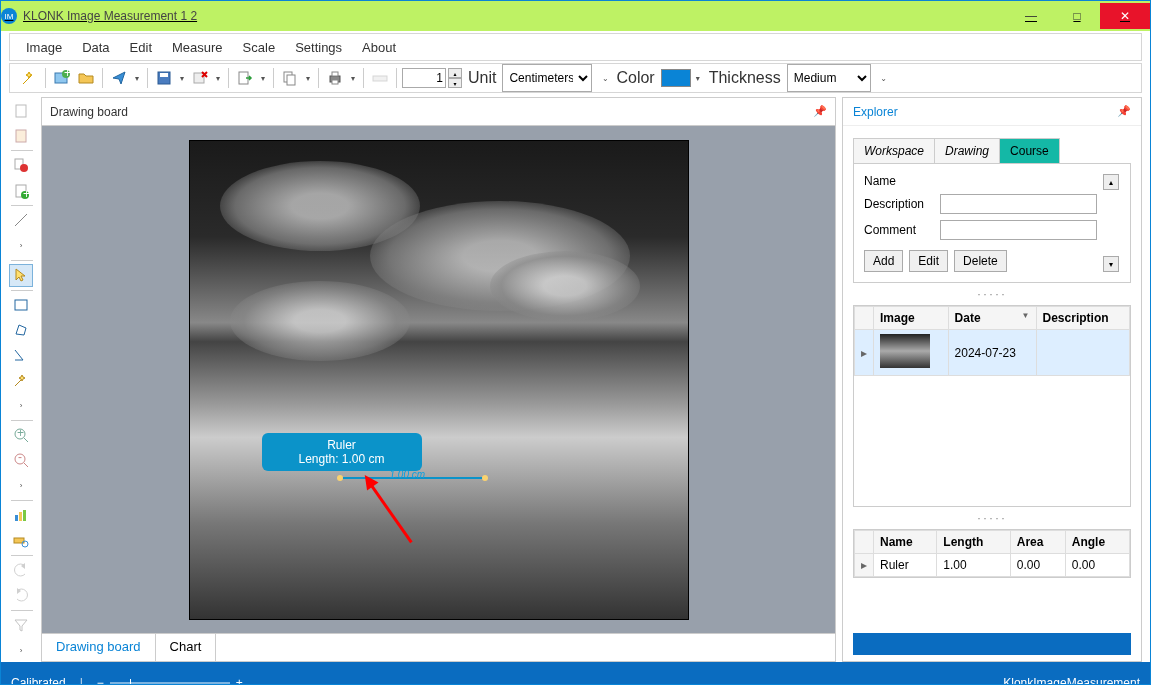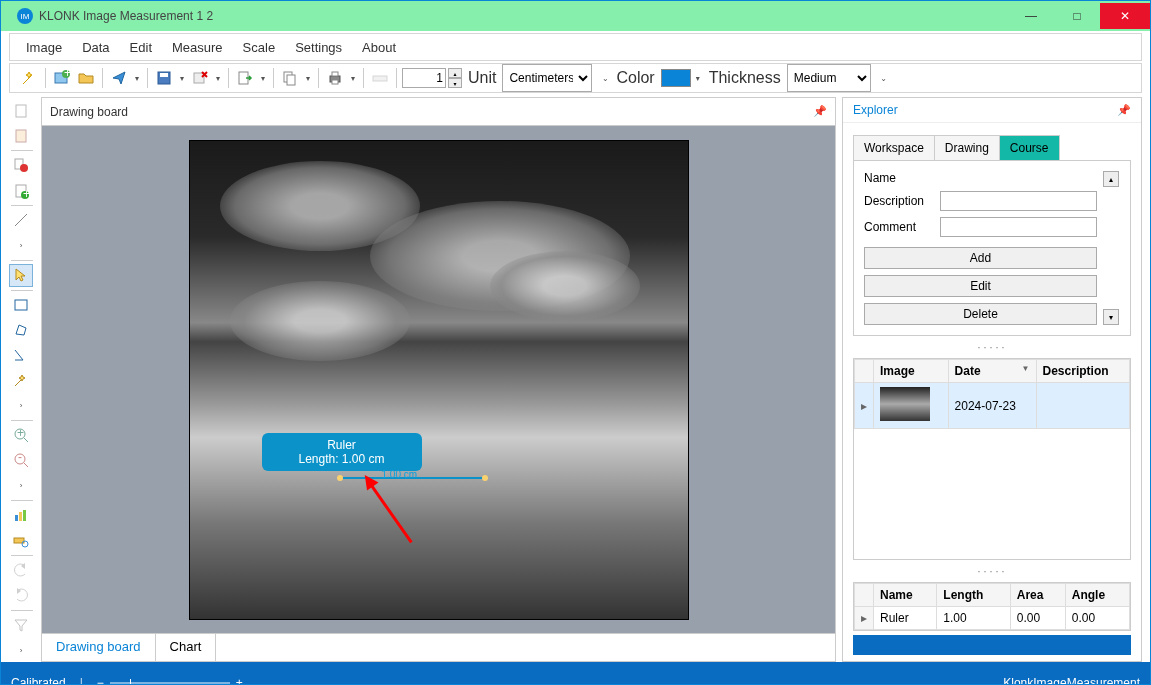--- a/index.html
+++ b/index.html
@@ -1,17 +1,17 @@
 <!DOCTYPE html>
 <html><head>
 <meta charset="utf-8">
 <style>
 * { box-sizing: border-box; margin: 0; padding: 0; font-family: "Segoe UI", Tahoma, sans-serif; font-size: 12px; }
 body { background: #fff; width: 1151px; height: 685px; overflow: hidden; border: 1px solid #0a84d6; }
-.titlebar { height: 30px; display:flex; align-items:center; justify-content:space-between; background:#86efac; padding-left:16px; }
+.titlebar { height: 30px; display:flex; align-items:center; justify-content:space-between; background:#bef264; padding-left:0;text-decoration:underline; }
 .titlebar .title { font-size:14px; color:#444; display:flex; align-items:center; gap:6px;}
 .titlebar .title .logo { width:16px; height:16px; background:#0a84d6; border-radius:50%; display:inline-flex; align-items:center; justify-content:center; color:#fff; font-size:8px;}
 .winbtns { display:flex; }
 .winbtn { width:46px; height:26px; display:flex; align-items:center; justify-content:center; color:#333; }
 .winbtn.close { background:#e8132a; color:#fff; width:50px;}
 .menubar { height:28px; display:flex; align-items:center; gap:4px; padding:0 8px; border:1px solid #d6d6d6; margin:2px 8px; }
 .menubar .menuitem { padding:3px 8px; color:#333; font-size:13px;}
 .toolbar { height:30px; display:flex; align-items:center; gap:2px; padding:0 8px; margin:0 8px 4px 8px; border:1px solid #d6d6d6;}
 .tbicon { width:22px; height:22px; display:flex; align-items:center; justify-content:center; border:1px solid transparent;}
 .tbdd { width:10px; display:flex; align-items:center; justify-content:center; font-size:8px; color:#555;}
@@ -30,39 +30,39 @@
 .lefttools .chev { font-size:8px; color:#555;}
 .center { flex:1; display:flex; flex-direction:column; border:1px solid #ccc; background:#fff;}
 .panelhdr { height:28px; display:flex; align-items:center; justify-content:space-between; padding:0 8px; background:#fff; border-bottom:1px solid #ccc; font-size:14px; color:#333;}
 .canvasarea { flex:1; background:#98a0ab; display:flex; align-items:center; justify-content:center; position:relative; overflow:hidden;}
 .photo { width:500px; height:480px; position:relative; background:linear-gradient(180deg,#1a1a1a 0%,#2a2a2a 20%,#888 38%,#444 42%,#999 55%,#ccc 62%,#777 80%,#333 100%); border:1px solid #000;}
 .cloud { position:absolute; background:radial-gradient(ellipse,#ddd 20%,#888 60%,transparent 80%); border-radius:50%; opacity:0.7;}
 .ruler-tooltip { position:absolute; top:292px; left:72px; width:160px; height:38px; background:#0b93c9; border-radius:6px; color:#fff; display:flex; flex-direction:column; align-items:center; justify-content:center; font-size:11px;}
 .ruler-line { position:absolute; top:336px; left:150px; width:145px; height:2px; background:#0b93c9;}
 .ruler-line::before,.ruler-line::after { content:""; position:absolute; width:6px; height:6px; border-radius:50%; background:#f9d270; top:-2px;}
 .ruler-line::before { left:-3px;} .ruler-line::after { right:-3px;}
-.ruler-label { position:absolute; top:328px; left:192px; color:#0aa0e0; font-size:10px;}
+.ruler-label { position:absolute; top:328px; left:200px; color:#0aa0e0; font-size:10px;font-style:italic;}
 .arrow { position:absolute; top:345px; left:180px; transform:rotate(-35deg); transform-origin:top left;}
 .arrow .shaft { width:3px; height:70px; background:#ff0000;}
 .arrow .head { width:0; height:0; border-left:7px solid transparent; border-right:7px solid transparent; border-bottom:14px solid #ff0000; position:absolute; top:-12px; left:-5px;}
 .bottomtabs { height:28px; display:flex; border-top:1px solid #ccc;}
 .bottomtabs .btab { padding:5px 14px; border-right:1px solid #ccc; font-size:13px; color:#000000;}
 .bottomtabs .btab.active { color:#0a84d6;}
 .right { width:300px; display:flex; flex-direction:column; border:1px solid #ccc; background:#fff;}
 .explorerhdr { height:28px; display:flex; align-items:center; justify-content:space-between; padding:0 10px; color:#0a84d6; font-size:14px; border-bottom:1px solid #eee;}
 .rtabs { display:flex; margin:12px 10px 0 10px;}
 .rtab { padding:5px 10px; border:1px solid #ccc; border-bottom:none; margin-right:-1px; background:#fff; font-size:12px;}
 .rtab.active { position:relative; z-index:1; background:#14b8a6;}
-.rtab:not(.active) { background:#f5f5f5;}
+.rtab:not(.active) { background:#f5f5f5;font-style:italic;}
 .formbox { margin:0 10px; border:1px solid #ccc; padding:10px; display:flex; gap:6px;}
 .formfields { flex:1; display:flex; flex-direction:column; gap:6px;}
 .frow { display:flex; align-items:center; gap:6px;}
 .frow label { width:70px; font-size:12px;}
 .frow input,.frow select { flex:1; height:20px; border:1px solid #aaa; font-size:12px;}
-.fbtns { display:flex; gap:6px; margin-top:4px;flex-direction:column;}
+.fbtns { display:flex; gap:6px; margin-top:4px;}
 .fbtns button { padding:3px 8px; border:1px solid #aaa; background:#f0f0f0; font-size:12px;}
 .scrollbar { width:18px; display:flex; flex-direction:column; justify-content:space-between;}
 .scrollbar div { width:16px; height:16px; border:1px solid #aaa; background:#eee; font-size:8px; display:flex; align-items:center; justify-content:center;}
 .dots { text-align:center; color:#888; letter-spacing:2px; padding:4px 0;}
 .grid { margin:0 10px; border:1px solid #ccc;}
 .grid table { width:100%; border-collapse:collapse;}
 .grid th,.grid td { border:1px solid #ddd; padding:4px 6px; font-size:12px; text-align:left;}
 .grid th { background:#f5f5f5;}
 .grid .rowmark { width:14px; background:#f5f5f5; text-align:center; color:#666;}
 .grid .thumb { width:50px; height:34px; background:linear-gradient(180deg,#222,#aaa,#333); display:inline-block;}

